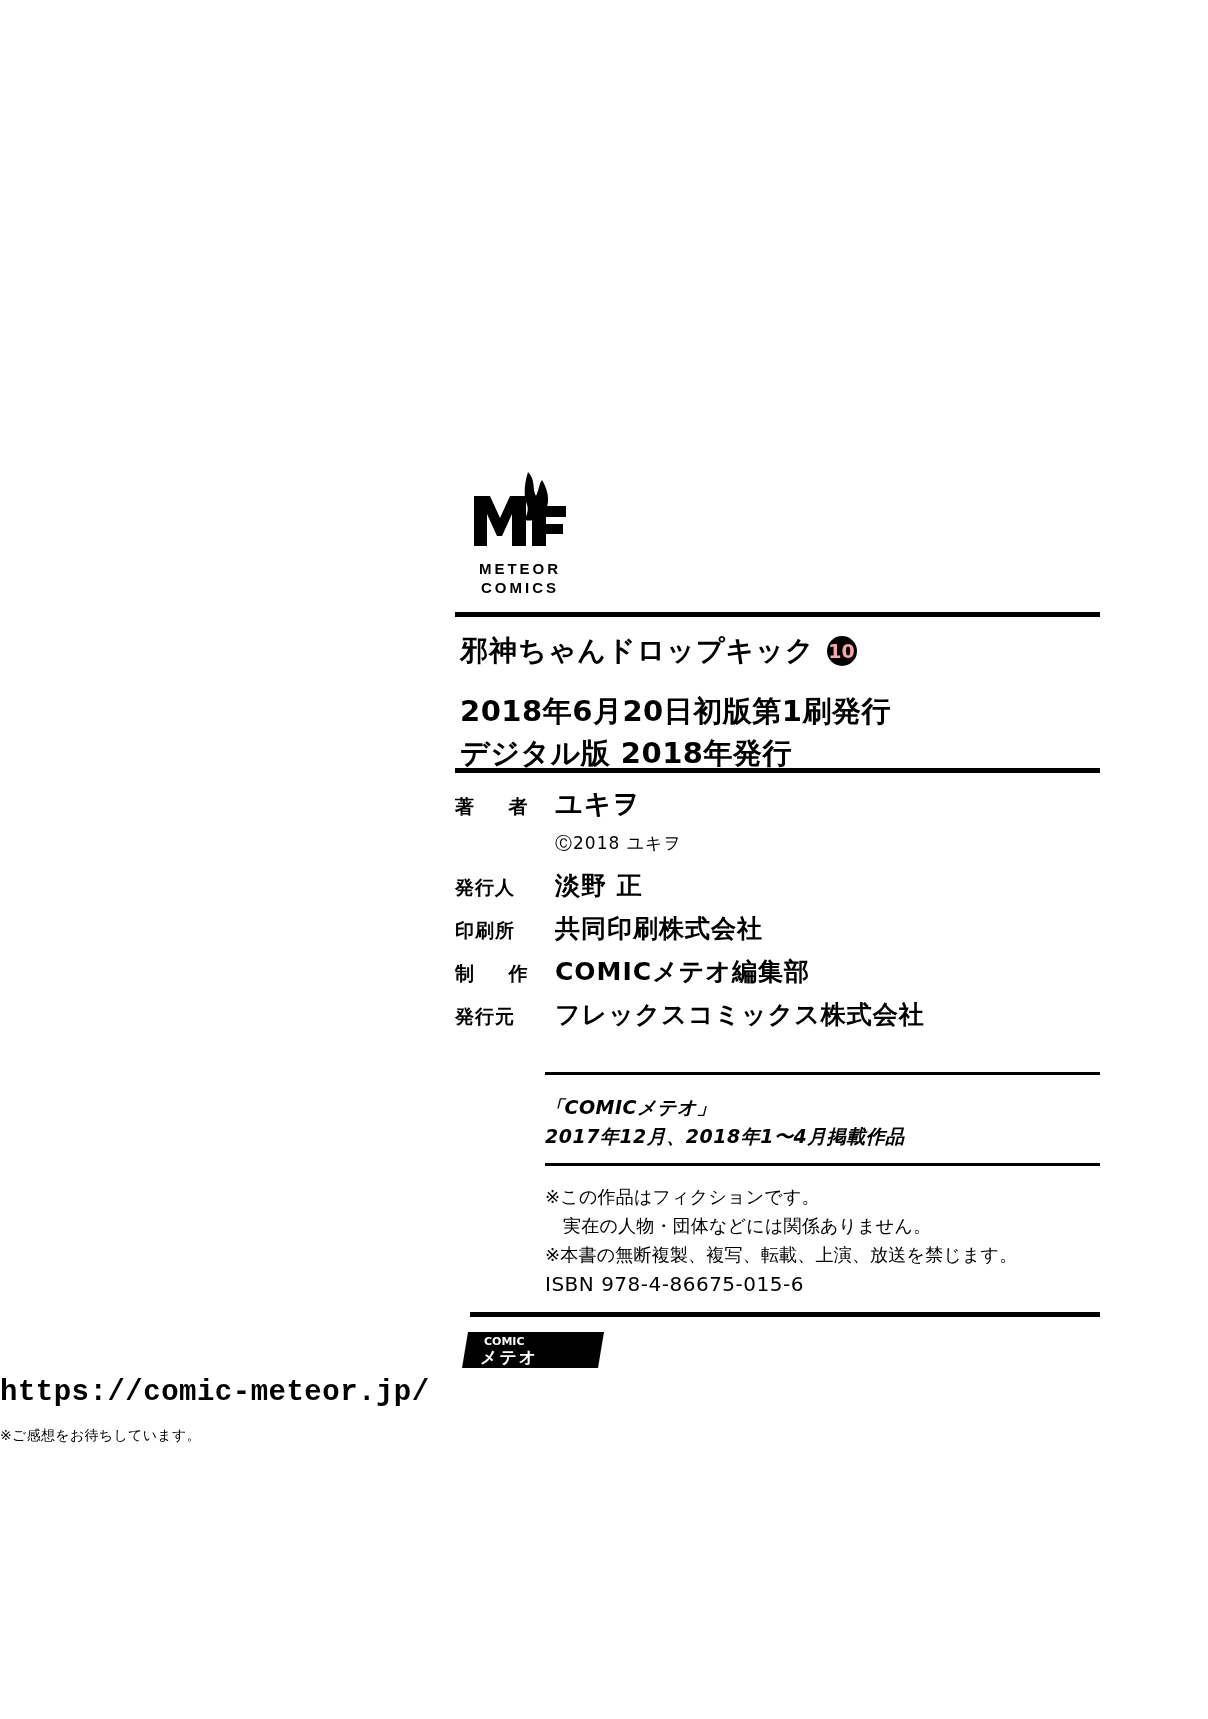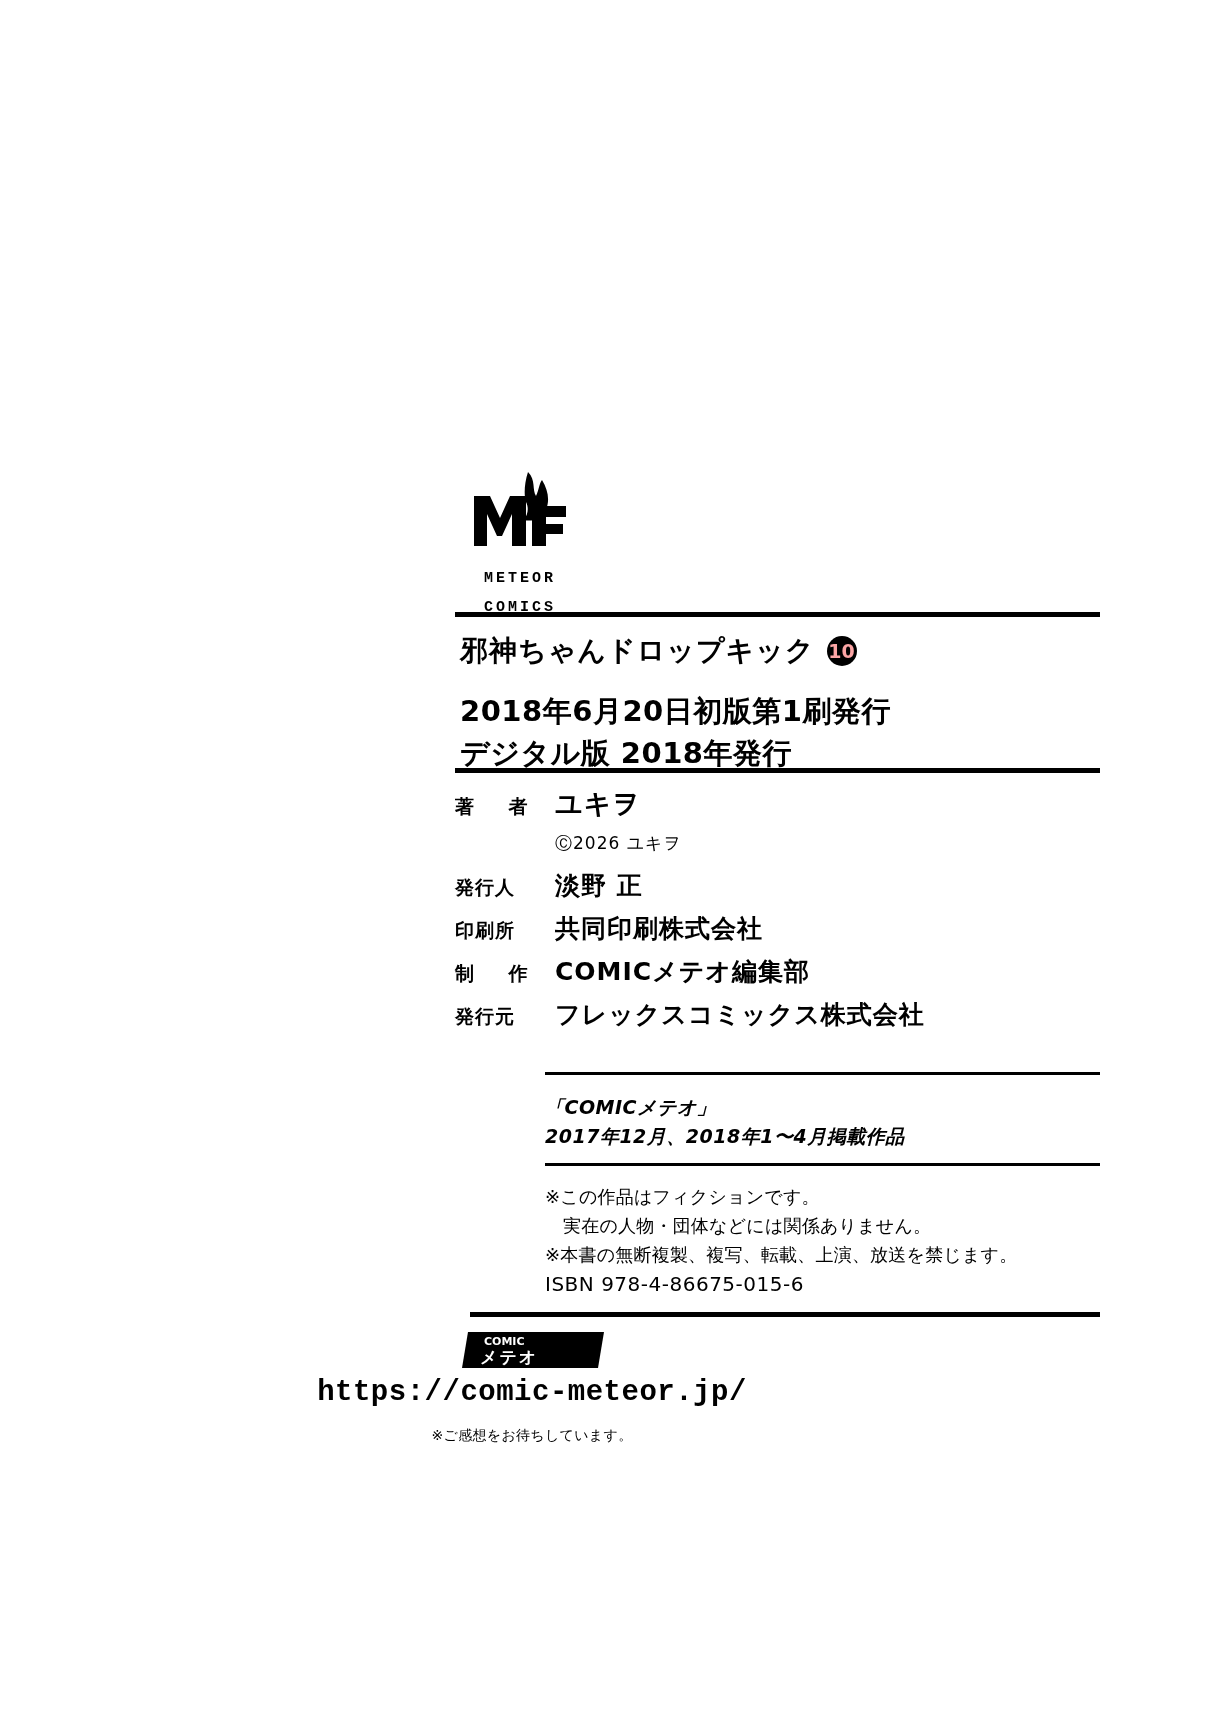--- a/index.html
+++ b/index.html
@@ -32,26 +32,26 @@
     width: 120px;
     text-align: center;
   }
   .logo-mark {
     width: 108px;
     height: 88px;
     margin: 0 auto;
     display: block;
   }
   .logo-word {
-    font-family: Liberation Mono, monospace;
+    font-family: Liberation Sans, sans-serif;
     font-weight: bold;
     font-size: 15px;
     letter-spacing: 3px;
     line-height: 1.15;
-    margin-top: 12px;
+    margin-top: 2px;
   }
 
   
   .rule {
     position: absolute;
     background: #000;
   }
   .rule-thick { height: 5px; }
   .rule-thin  { height: 3px; }
 
@@ -163,21 +163,20 @@
     font-size: 20px;
     letter-spacing: 0.5px;
   }
 
   
   .footer {
     position: absolute;
     left: 0;
     top: 1330px;
     width: 1064px;
-    text-align: center;
   }
   .footer-logo {
     display: block;
     margin: 0 auto 6px auto;
   }
   .footer-url {
     font-family: Liberation Mono, monospace;
     font-weight: bold;
     font-size: 29px;
     letter-spacing: 0.5px;
@@ -215,21 +214,21 @@
     <div>デジタル版 2018年発行</div>
   </div>
 
   <div class="rule rule-thick" style="left:455px; top:768px; width:645px;"></div>
 
   <div class="credits">
     <div class="credit-row">
       <div class="credit-label spaced">著 者</div>
       <div class="credit-value big">ユキヲ</div>
     </div>
-    <div class="copyline">Ⓒ2026 ユキヲ</div>
+    <div class="copyline">Ⓒ2018 ユキヲ</div>
 
     <div class="credit-row">
       <div class="credit-label">発行人</div>
       <div class="credit-value">淡野 正</div>
     </div>
 
     <div class="credit-row">
       <div class="credit-label">印刷所</div>
       <div class="credit-value">共同印刷株式会社</div>
     </div>

